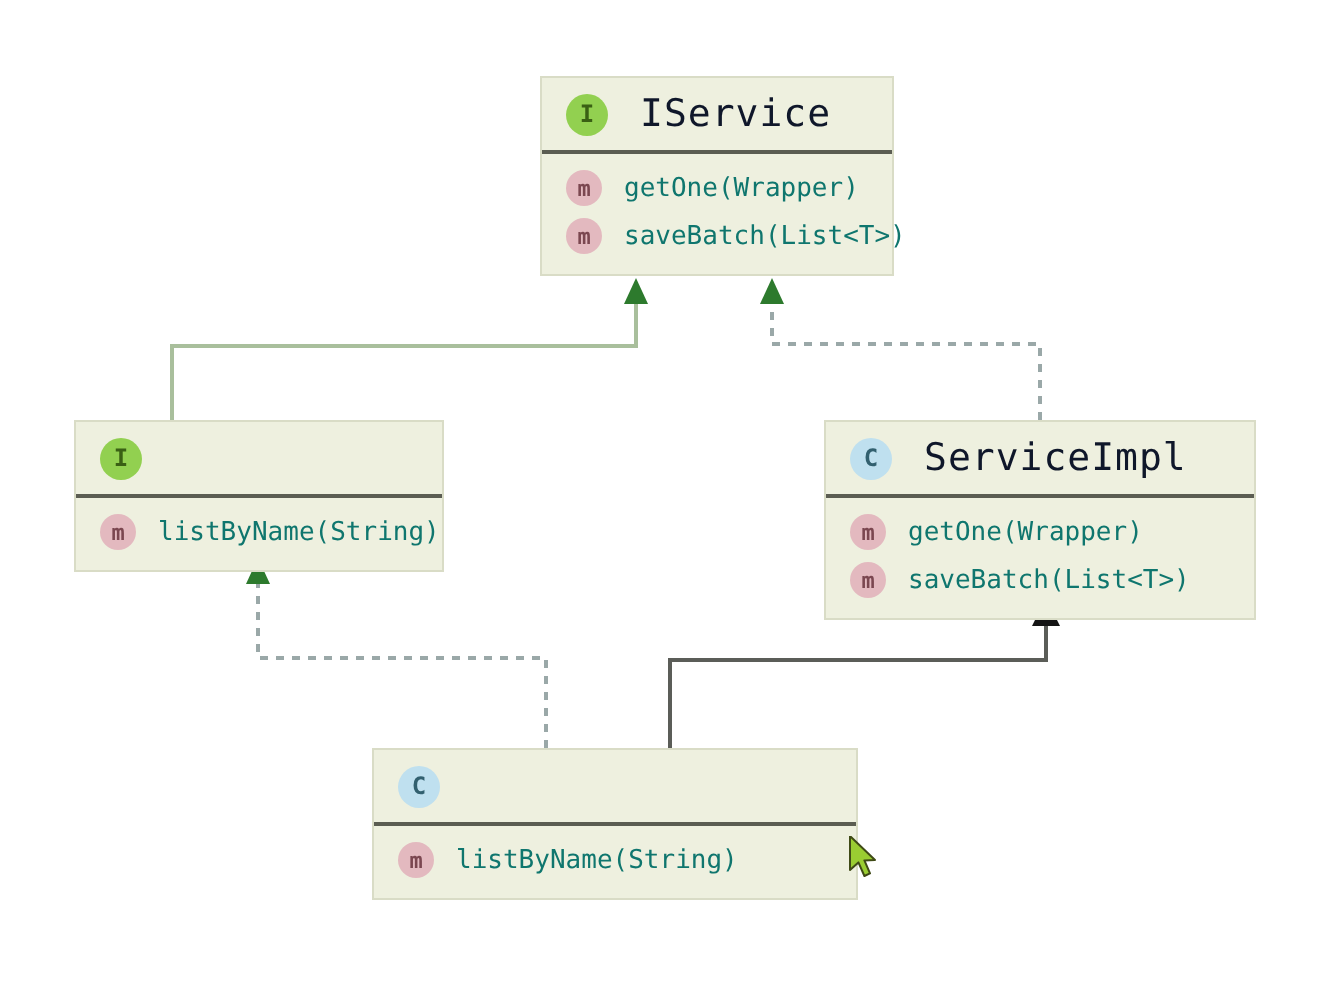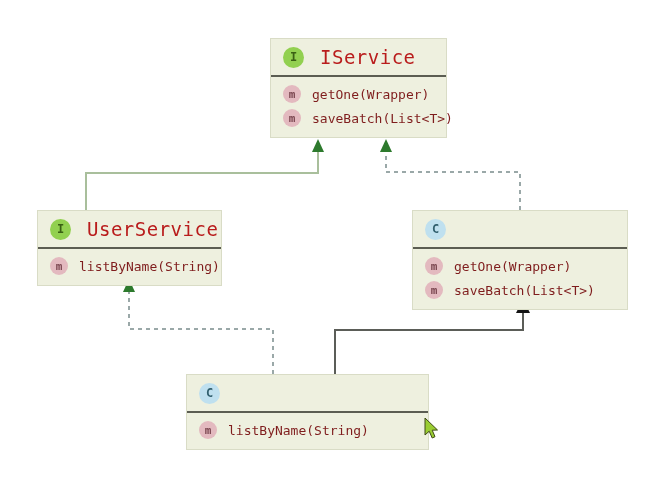--- a/index.html
+++ b/index.html
@@ -45,38 +45,38 @@
     display: flex;
     align-items: center;
     box-sizing: border-box;
     height: 38px;
     padding: 0 14px 0 12px;
     border-bottom: 2px solid #5b5d52;
     background: #eef0df;
   }
   .node-title {
     font-size: 19px;
-    color: #b91c1c;
+    color: #0f172a;
     letter-spacing: 0.5px;
     white-space: nowrap;
   }
   .node-body {
     padding: 5px 0 7px 0;
     background: #eef0df;
   }
   .member {
     display: flex;
     align-items: center;
     height: 24px;
     padding: 0 14px 0 12px;
     white-space: nowrap;
   }
   .member-label {
     font-size: 13px;
-    color: #7f1d1d;
+    color: #0f766e;
   }
 
   
   .badge {
     flex: 0 0 auto;
     display: flex;
     align-items: center;
     justify-content: center;
     border-radius: 50%;
     font-size: 12px;
@@ -163,33 +163,33 @@
       <div class="member">
         <span class="badge badge-method">m</span>
         <span class="member-label">saveBatch(List&lt;T&gt;)</span>
       </div>
     </div>
   </div>
 
   <div class="node" id="node-userservice">
     <div class="node-header">
       <span class="badge badge-interface">I</span>
-      <span class="node-title">UserService</span>
     </div>
     <div class="node-body">
       <div class="member">
         <span class="badge badge-method">m</span>
         <span class="member-label">listByName(String)</span>
       </div>
     </div>
   </div>
 
   <div class="node" id="node-serviceimpl">
     <div class="node-header">
       <span class="badge badge-class">C</span>
+      <span class="node-title">ServiceImpl</span>
     </div>
     <div class="node-body">
       <div class="member">
         <span class="badge badge-method">m</span>
         <span class="member-label">getOne(Wrapper)</span>
       </div>
       <div class="member">
         <span class="badge badge-method">m</span>
         <span class="member-label">saveBatch(List&lt;T&gt;)</span>
       </div>

